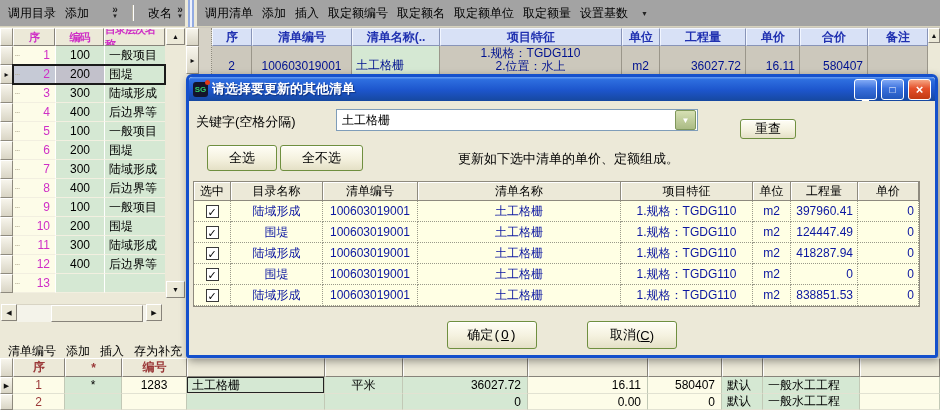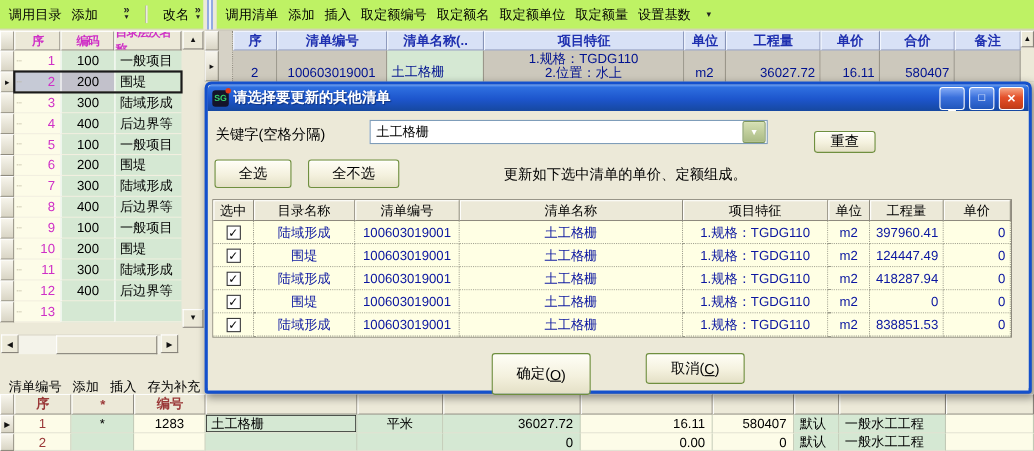--- a/index.html
+++ b/index.html
@@ -2,21 +2,21 @@
 <html><head>
 <meta charset="utf-8">
 <style>
   html,body{margin:0;padding:0;}
   #app{position:relative;width:940px;height:410px;background:#ece9d8;overflow:hidden;
        font-family:"Liberation Sans","DejaVu Sans",sans-serif;font-size:12px;color:#000;}
   .abs{position:absolute;box-sizing:border-box;}
   .flex{display:flex;align-items:center;}
   .sep{width:1px;height:16px;background:#b8b4a4;border-right:1px solid #fff;margin:0 5px;}
   
-  .tb{height:27px;background:#bef264;border-bottom:1px solid #d6d2bd;gap:9px;padding-left:8px;}
+  .tb{height:27px;background:#a3a3a3;border-bottom:1px solid #d6d2bd;gap:9px;padding-left:8px;}
   .tbitem{cursor:default;white-space:nowrap;}
   .ovf{display:flex;flex-direction:column;align-items:center;line-height:6px;color:#222;}
   .ovf b{font-weight:bold;font-size:10px;}
   .ovf .tiny{font-size:6px;}
   .mini-arrow{font-size:7px;color:#222;margin-left:4px;}
   .pdiv{width:12px;height:27px;background:linear-gradient(90deg,#ece9d8 0 3px,#93abe2 3px 5px,#eef2fc 5px 7px,#93abe2 7px 9px,#ece9d8 9px);}
   
   .ind-cell{width:13px;background:linear-gradient(#f7f5ec,#d9d5c5);border:1px solid #fff;
             border-right-color:#8e8a7e;border-bottom-color:#8e8a7e;box-sizing:border-box;
             font-size:8px;display:flex;align-items:center;justify-content:center;color:#111;}
@@ -340,21 +340,21 @@
     <div class="dlg-body">
       <span class="abs" style="left:7px;top:12px;font-size:13px;">关键字(空格分隔)</span>
       <div class="combo abs" style="left:147px;top:8px;width:362px;">
         <span class="val">土工格栅</span>
         <span class="arrow">
             <span>▼</span>
           </span>
       </div>
       <div class="xpbtn abs" style="left:535px;top:18px;width:56px;height:20px;margin-left:16px;">重查</div>
 
-      <div class="xpbtn abs" style="left:6px;top:44px;width:70px;height:26px;">全选</div>
+      <div class="xpbtn abs" style="left:18px;top:44px;width:70px;height:26px;">全选</div>
       <div class="xpbtn abs" style="left:91px;top:44px;width:83px;height:26px;">全不选</div>
       <span class="abs" style="left:269px;top:49px;font-size:13px;">更新如下选中清单的单价、定额组成。</span>
 
       <div class="dgrid abs" style="left:4px;top:80px;">
         <div class="dgh">选中</div>
         <div class="dgh">目录名称</div>
         <div class="dgh">清单编号</div>
         <div class="dgh">清单名称</div>
         <div class="dgh">项目特征</div>
         <div class="dgh">单位</div>
@@ -410,21 +410,21 @@
           </div>
         <div class="dgc">陆域形成</div>
         <div class="dgc">100603019001</div>
         <div class="dgc">土工格栅</div>
         <div class="dgc">1.规格：TGDG110</div>
         <div class="dgc">m2</div>
         <div class="dgc num">838851.53</div>
         <div class="dgc num">0</div>
       </div>
 
-      <div class="xpbtn abs" style="left:258px;top:220px;width:90px;height:38px;">
+      <div class="xpbtn abs" style="left:258px;top:220px;width:90px;height:28px;font-family:Liberation Mono, monospace;">
         <span>确定(</span>
           <u>O</u>
           <span>)</span>
       </div>
       <div class="xpbtn abs" style="left:398px;top:220px;width:90px;height:28px;">
         <span>取消(</span>
           <u>C</u>
           <span>)</span>
       </div>
     </div>

